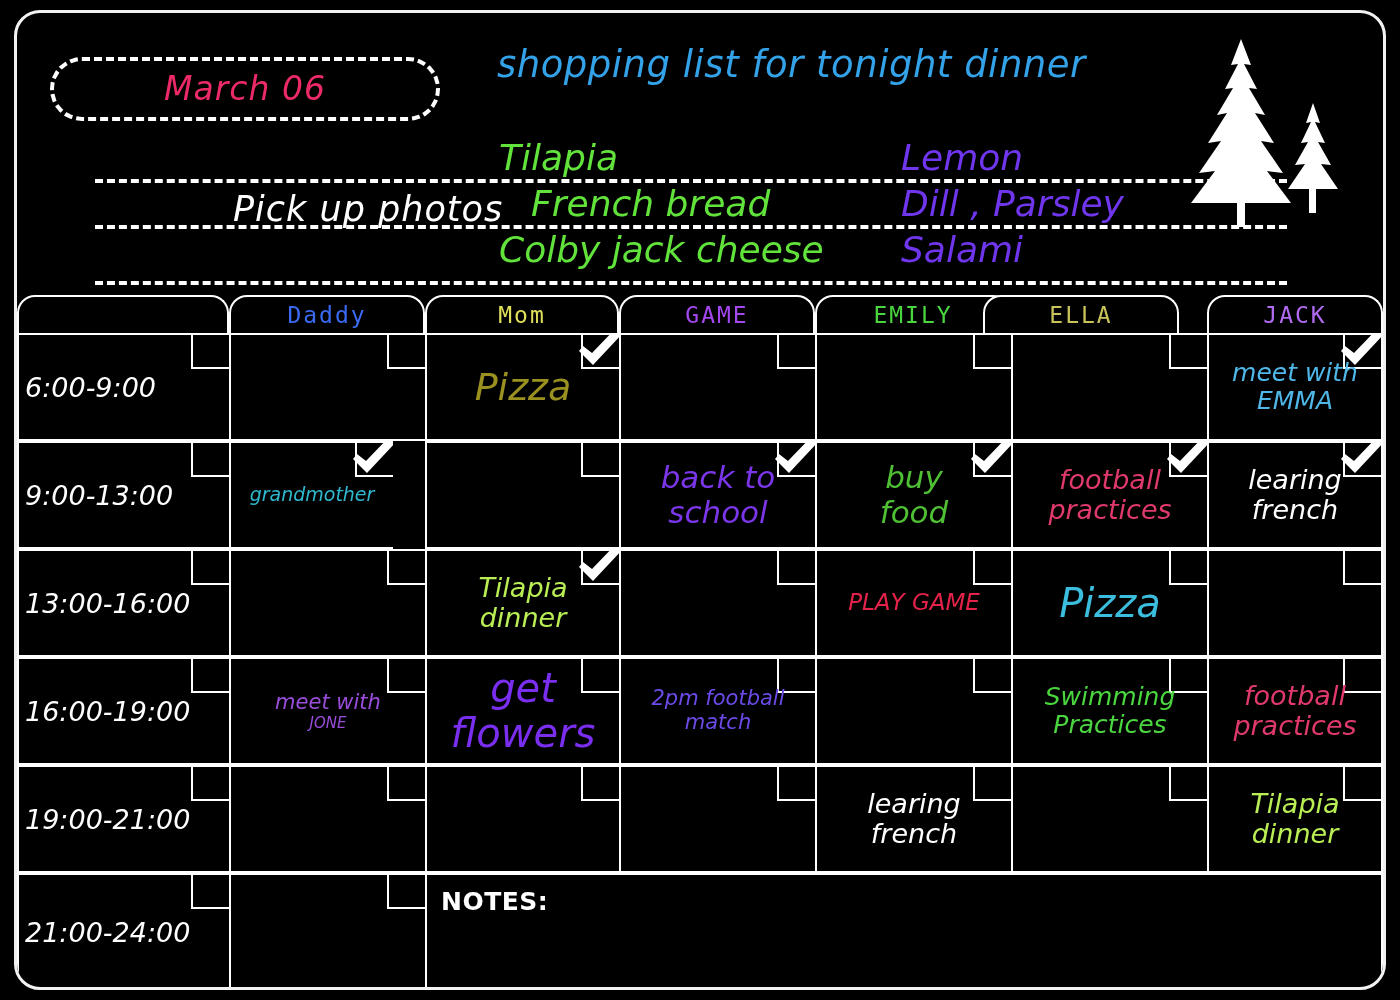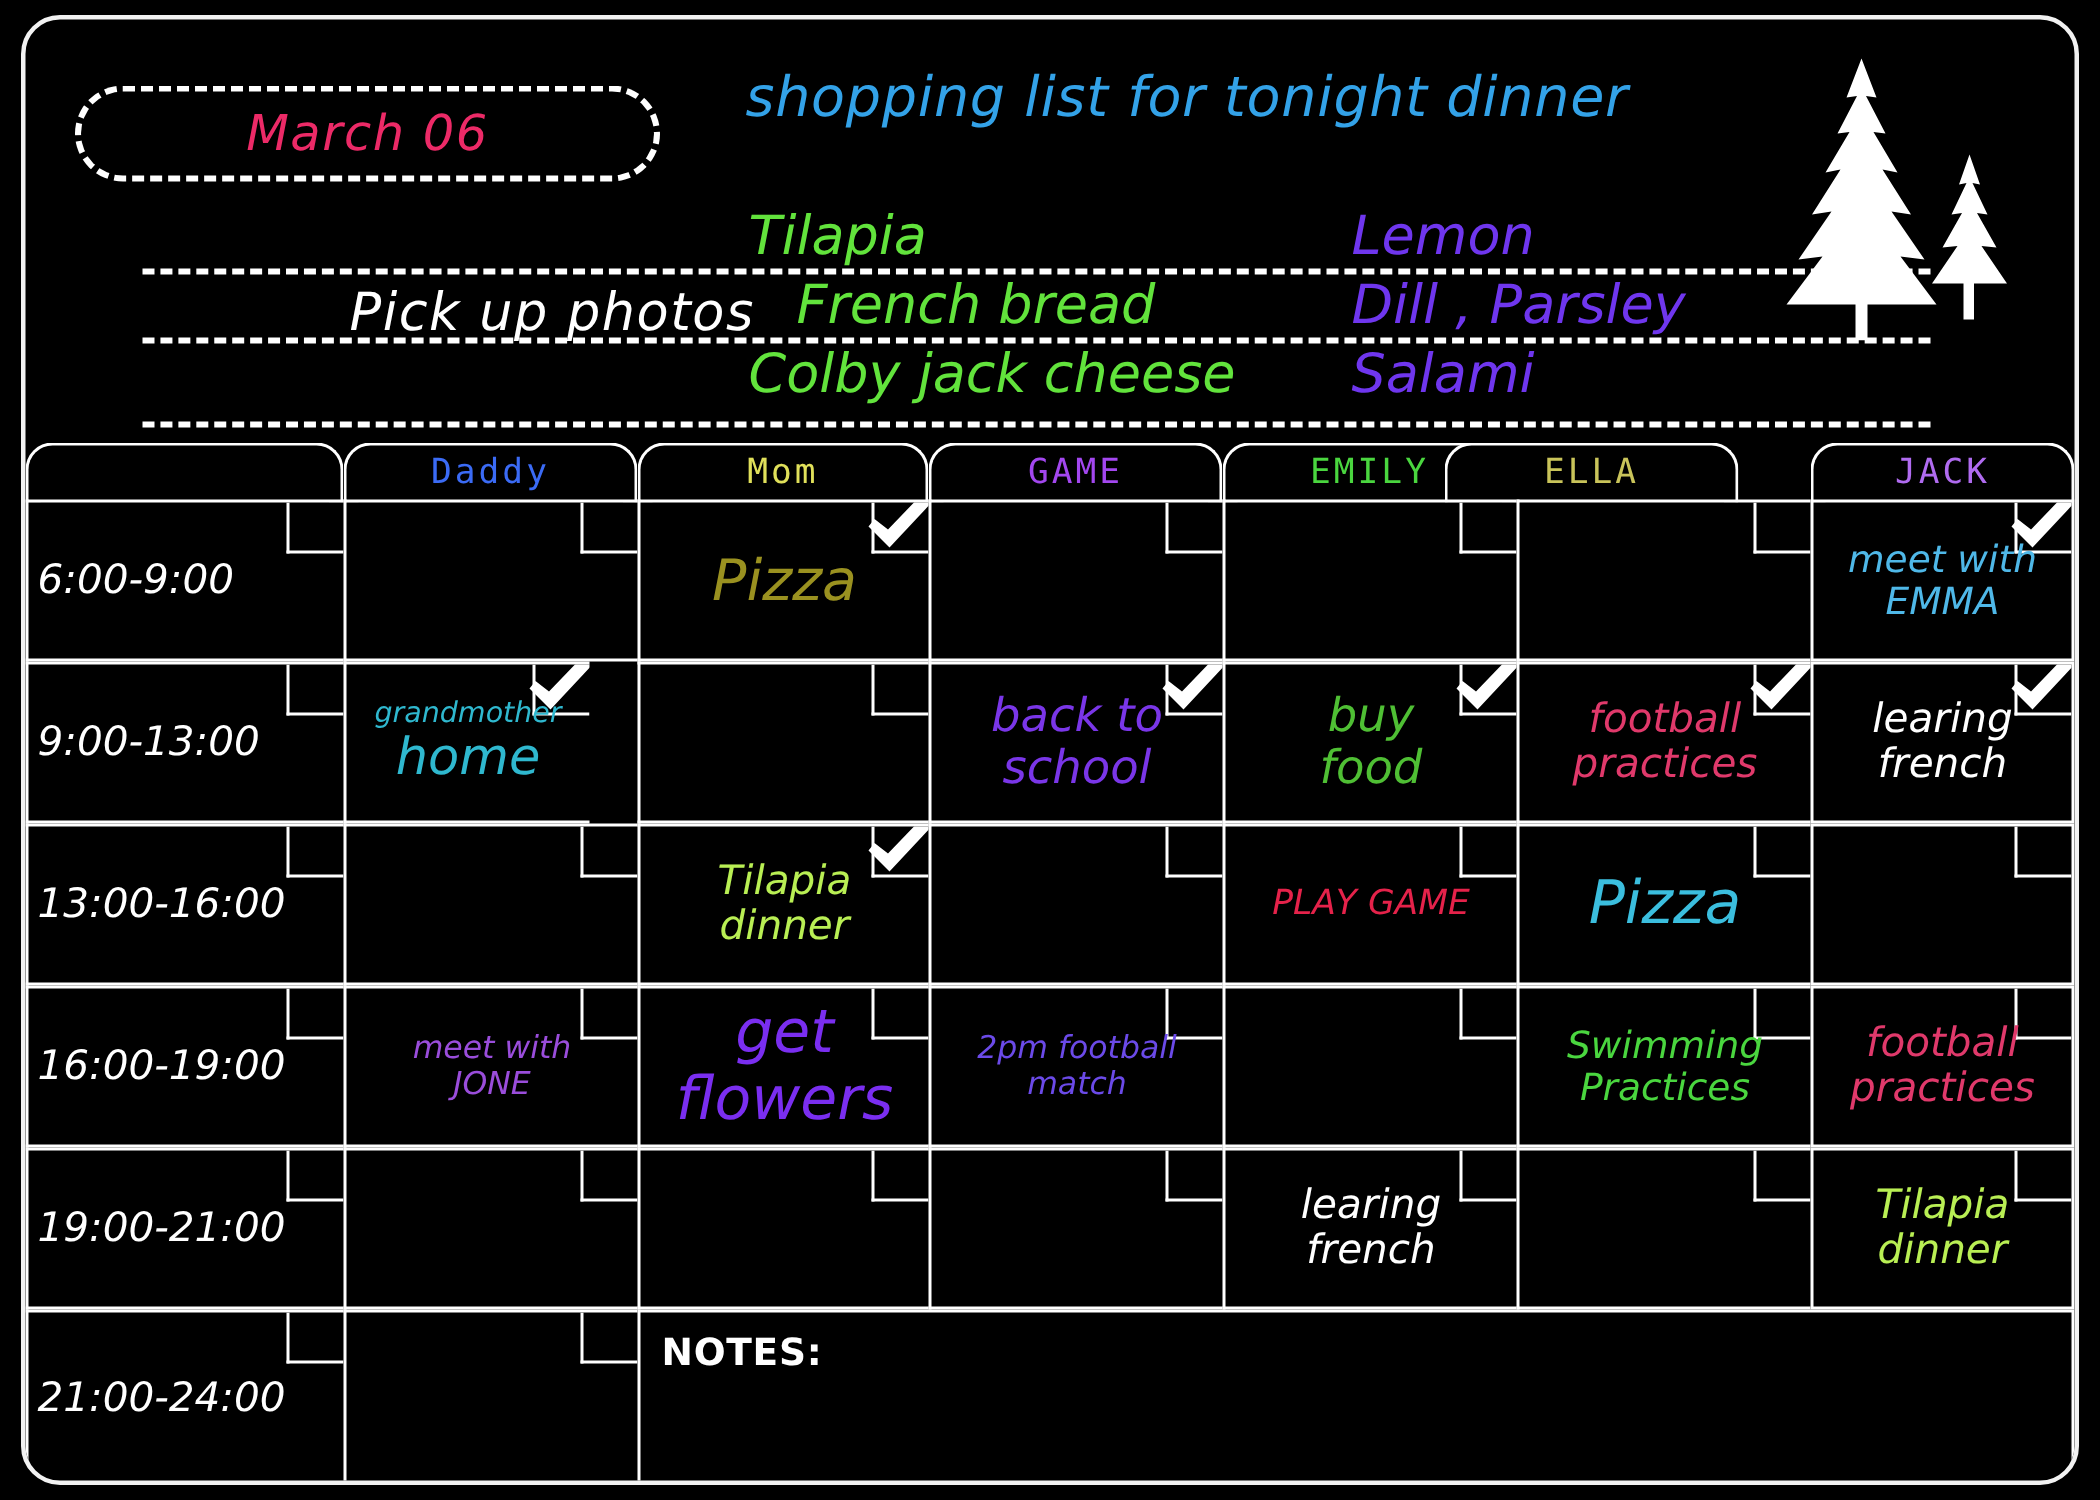--- a/index.html
+++ b/index.html
@@ -289,21 +289,21 @@
         </div>
         <div class="tab" style="left: 408px; width: 194px;">
           <span class="tab-label" style="color: rgb(224, 224, 90);">Mom</span>
         </div>
         <div class="tab" style="left: 602px; width: 196px;">
           <span class="tab-label" style="color: rgb(163, 71, 239);">GAME</span>
         </div>
         <div class="tab" style="left: 798px; width: 196px;">
           <span class="tab-label" style="color: rgb(74, 214, 63);">EMILY</span>
         </div>
-        <div class="tab" style="left: 946px; width: 196px;">
+        <div class="tab" style="left: 966px; width: 196px;">
           <span class="tab-label" style="color: rgb(201, 196, 90);">ELLA</span>
         </div>
         <div class="tab" style="left: 1190px; width: 176px;">
           <span class="tab-label" style="color: rgb(176, 107, 240);">JACK</span>
         </div>
       </div>
     <div id="rows">
         <div class="grid-row">
           <div class="cell" style="left: 0px; width: 212px;">
             <span class="time-label">6:00-9:00</span>
@@ -343,21 +343,20 @@
         </div>
         <div class="grid-row">
           <div class="cell" style="left: 0px; width: 212px;">
             <span class="time-label">9:00-13:00</span>
             <div class="checkbox"></div>
           </div>
           <div class="cell" style="left: 212px; width: 164px;">
             <div class="checkbox"></div>
             <div class="entry" style="color: rgb(47, 184, 207);">
               <span class="l1" style="font-size: 19px;">grandmother</span>
-              <span class="l2" style="font-size: 34px;">home</span>
             </div>
             <svg viewBox="0 0 52 48" class="check-mark">
               <path d="M6 28 L10 23 L19 30 L44 4 L50 10 L20 42 Z" fill="#ffffff"></path>
             </svg>
           </div>
           <div class="cell" style="left: 408px; width: 194px;">
             <div class="checkbox"></div>
           </div>
           <div class="cell" style="left: 602px; width: 196px;">
             <div class="checkbox"></div>
@@ -439,21 +438,21 @@
         </div>
         <div class="grid-row">
           <div class="cell" style="left: 0px; width: 212px;">
             <span class="time-label">16:00-19:00</span>
             <div class="checkbox"></div>
           </div>
           <div class="cell" style="left: 212px; width: 196px;">
             <div class="checkbox"></div>
             <div class="entry" style="color: rgb(154, 77, 219);">
               <span class="l1" style="font-size: 21px;">meet with</span>
-              <span class="l2" style="font-size: 21px;">JONE</span>
+              <span class="l2" style="font-size: 15px;">JONE</span>
             </div>
           </div>
           <div class="cell" style="left: 408px; width: 194px;">
             <div class="checkbox"></div>
             <div class="entry" style="color: rgb(122, 46, 240);">
               <span class="l1" style="font-size: 40px;">get</span>
               <span class="l2" style="font-size: 40px;">flowers</span>
             </div>
           </div>
           <div class="cell" style="left: 602px; width: 196px;">

